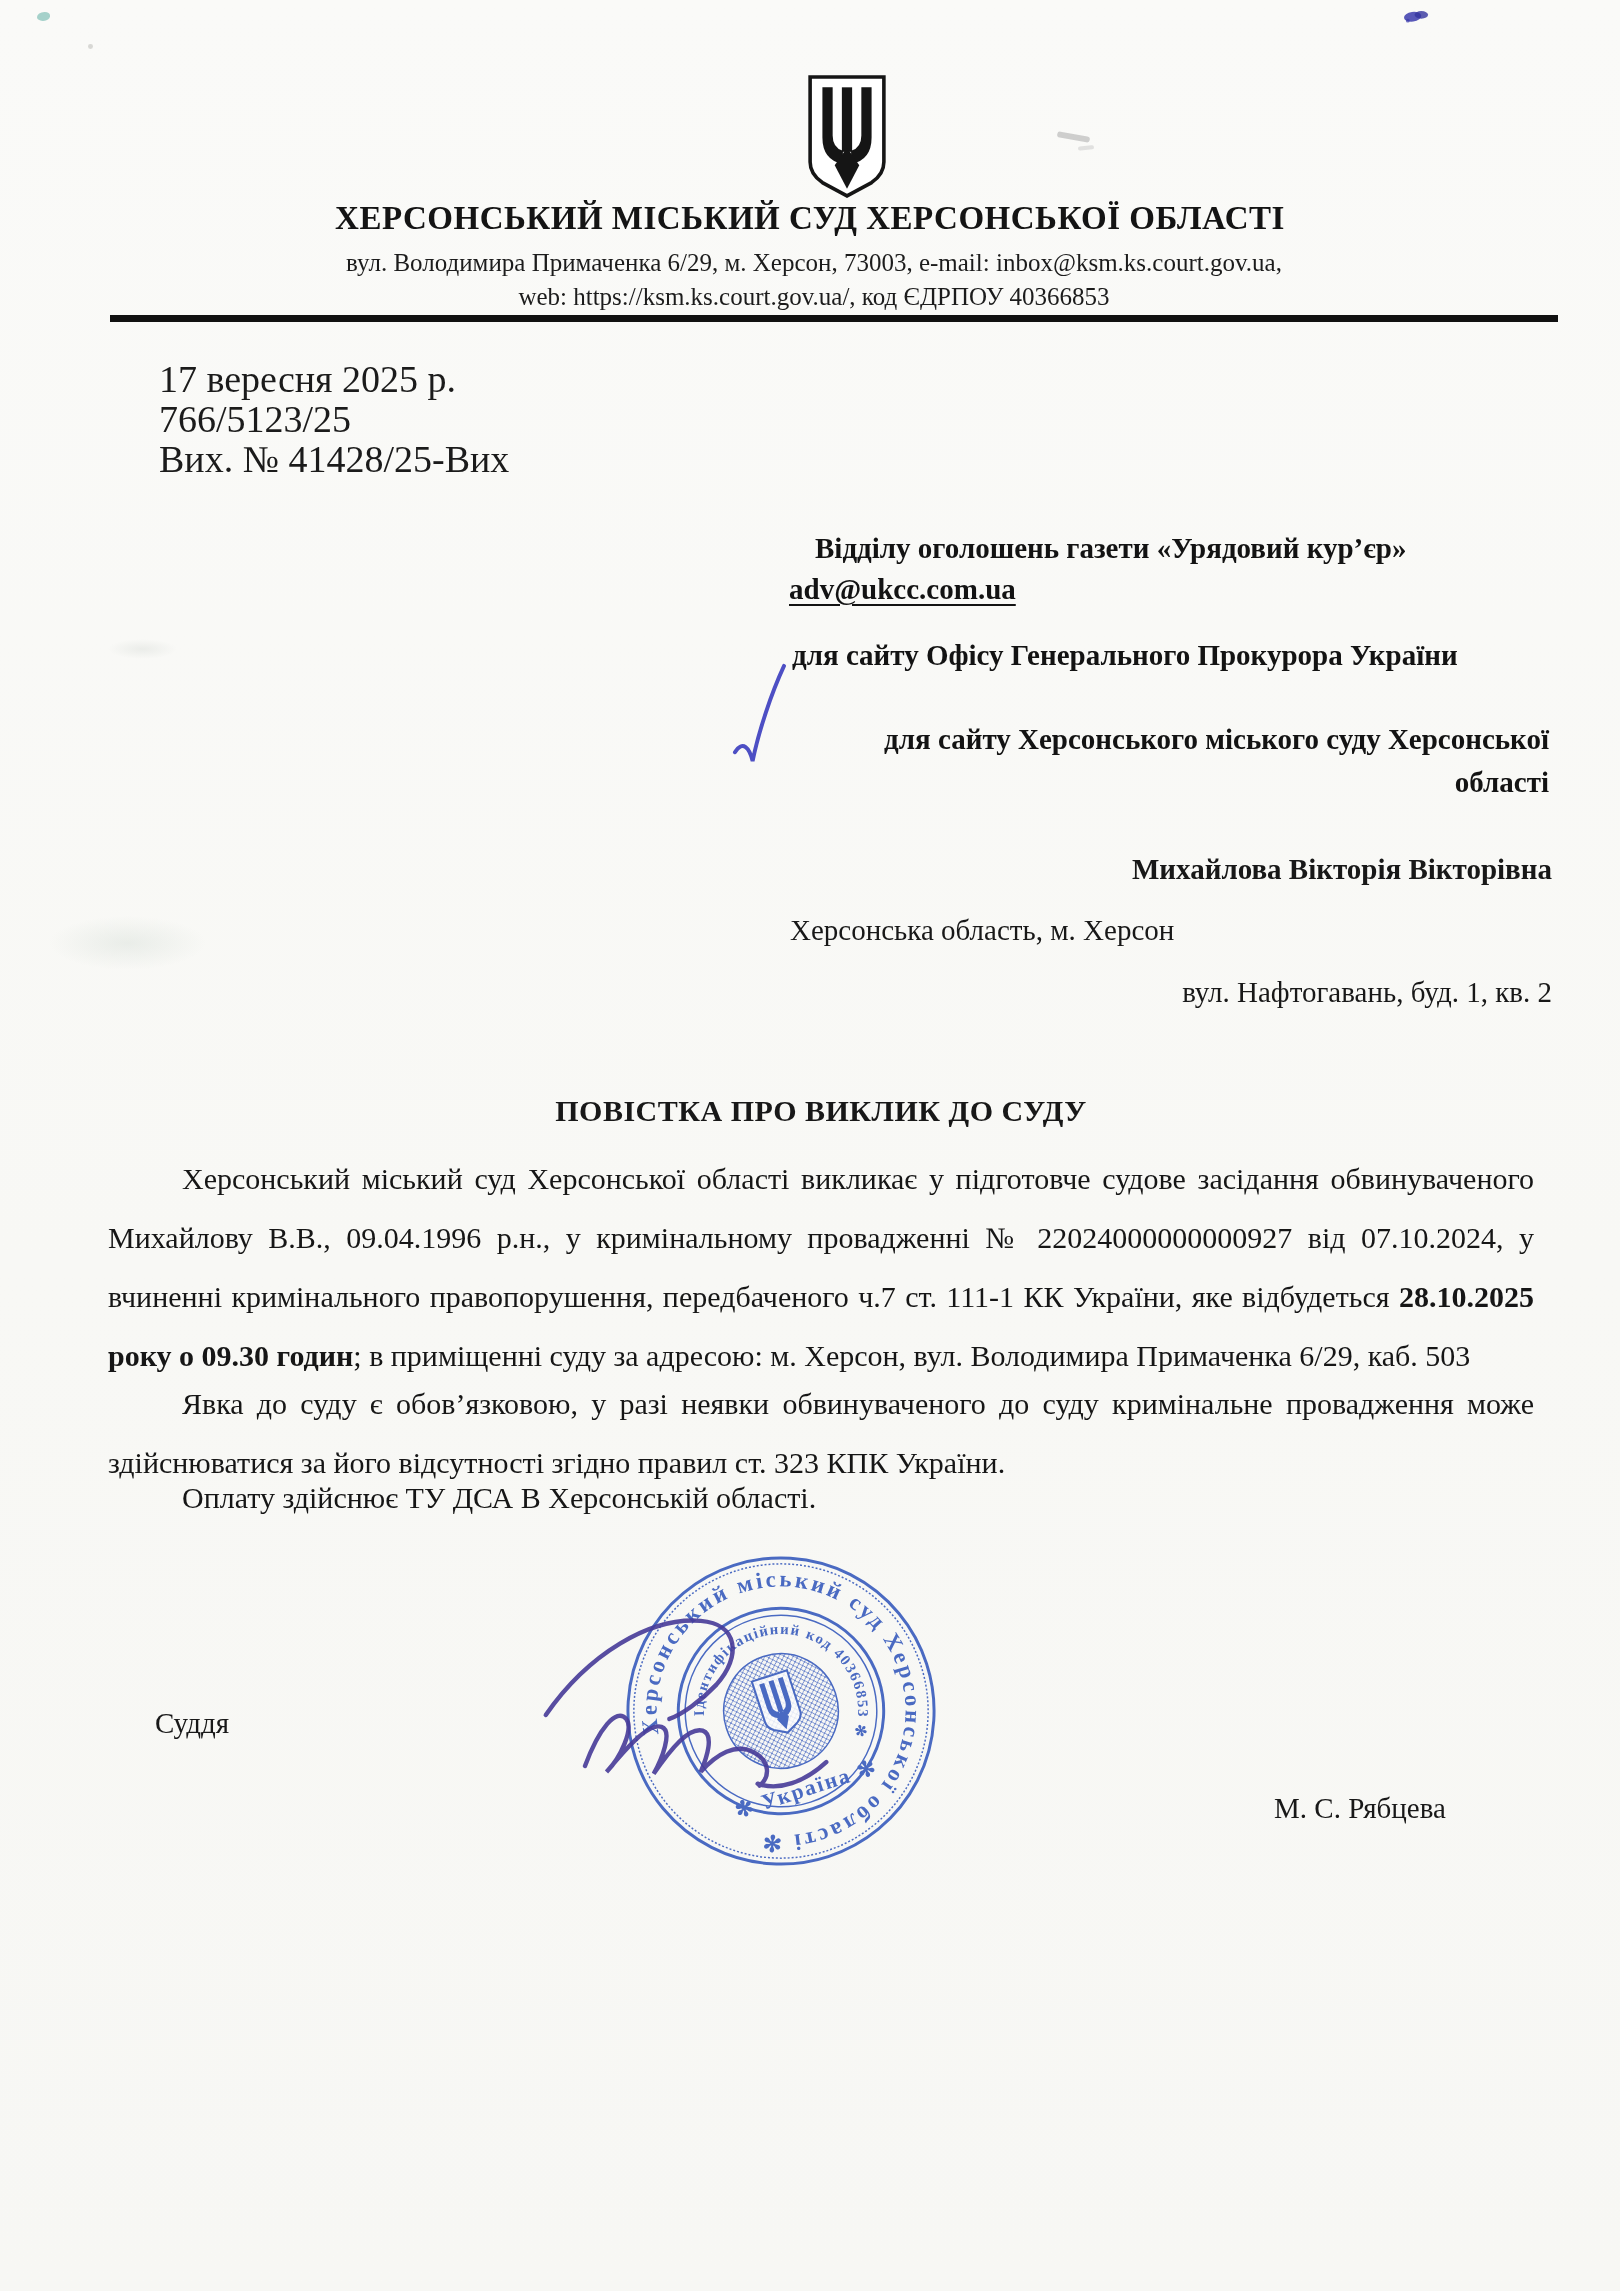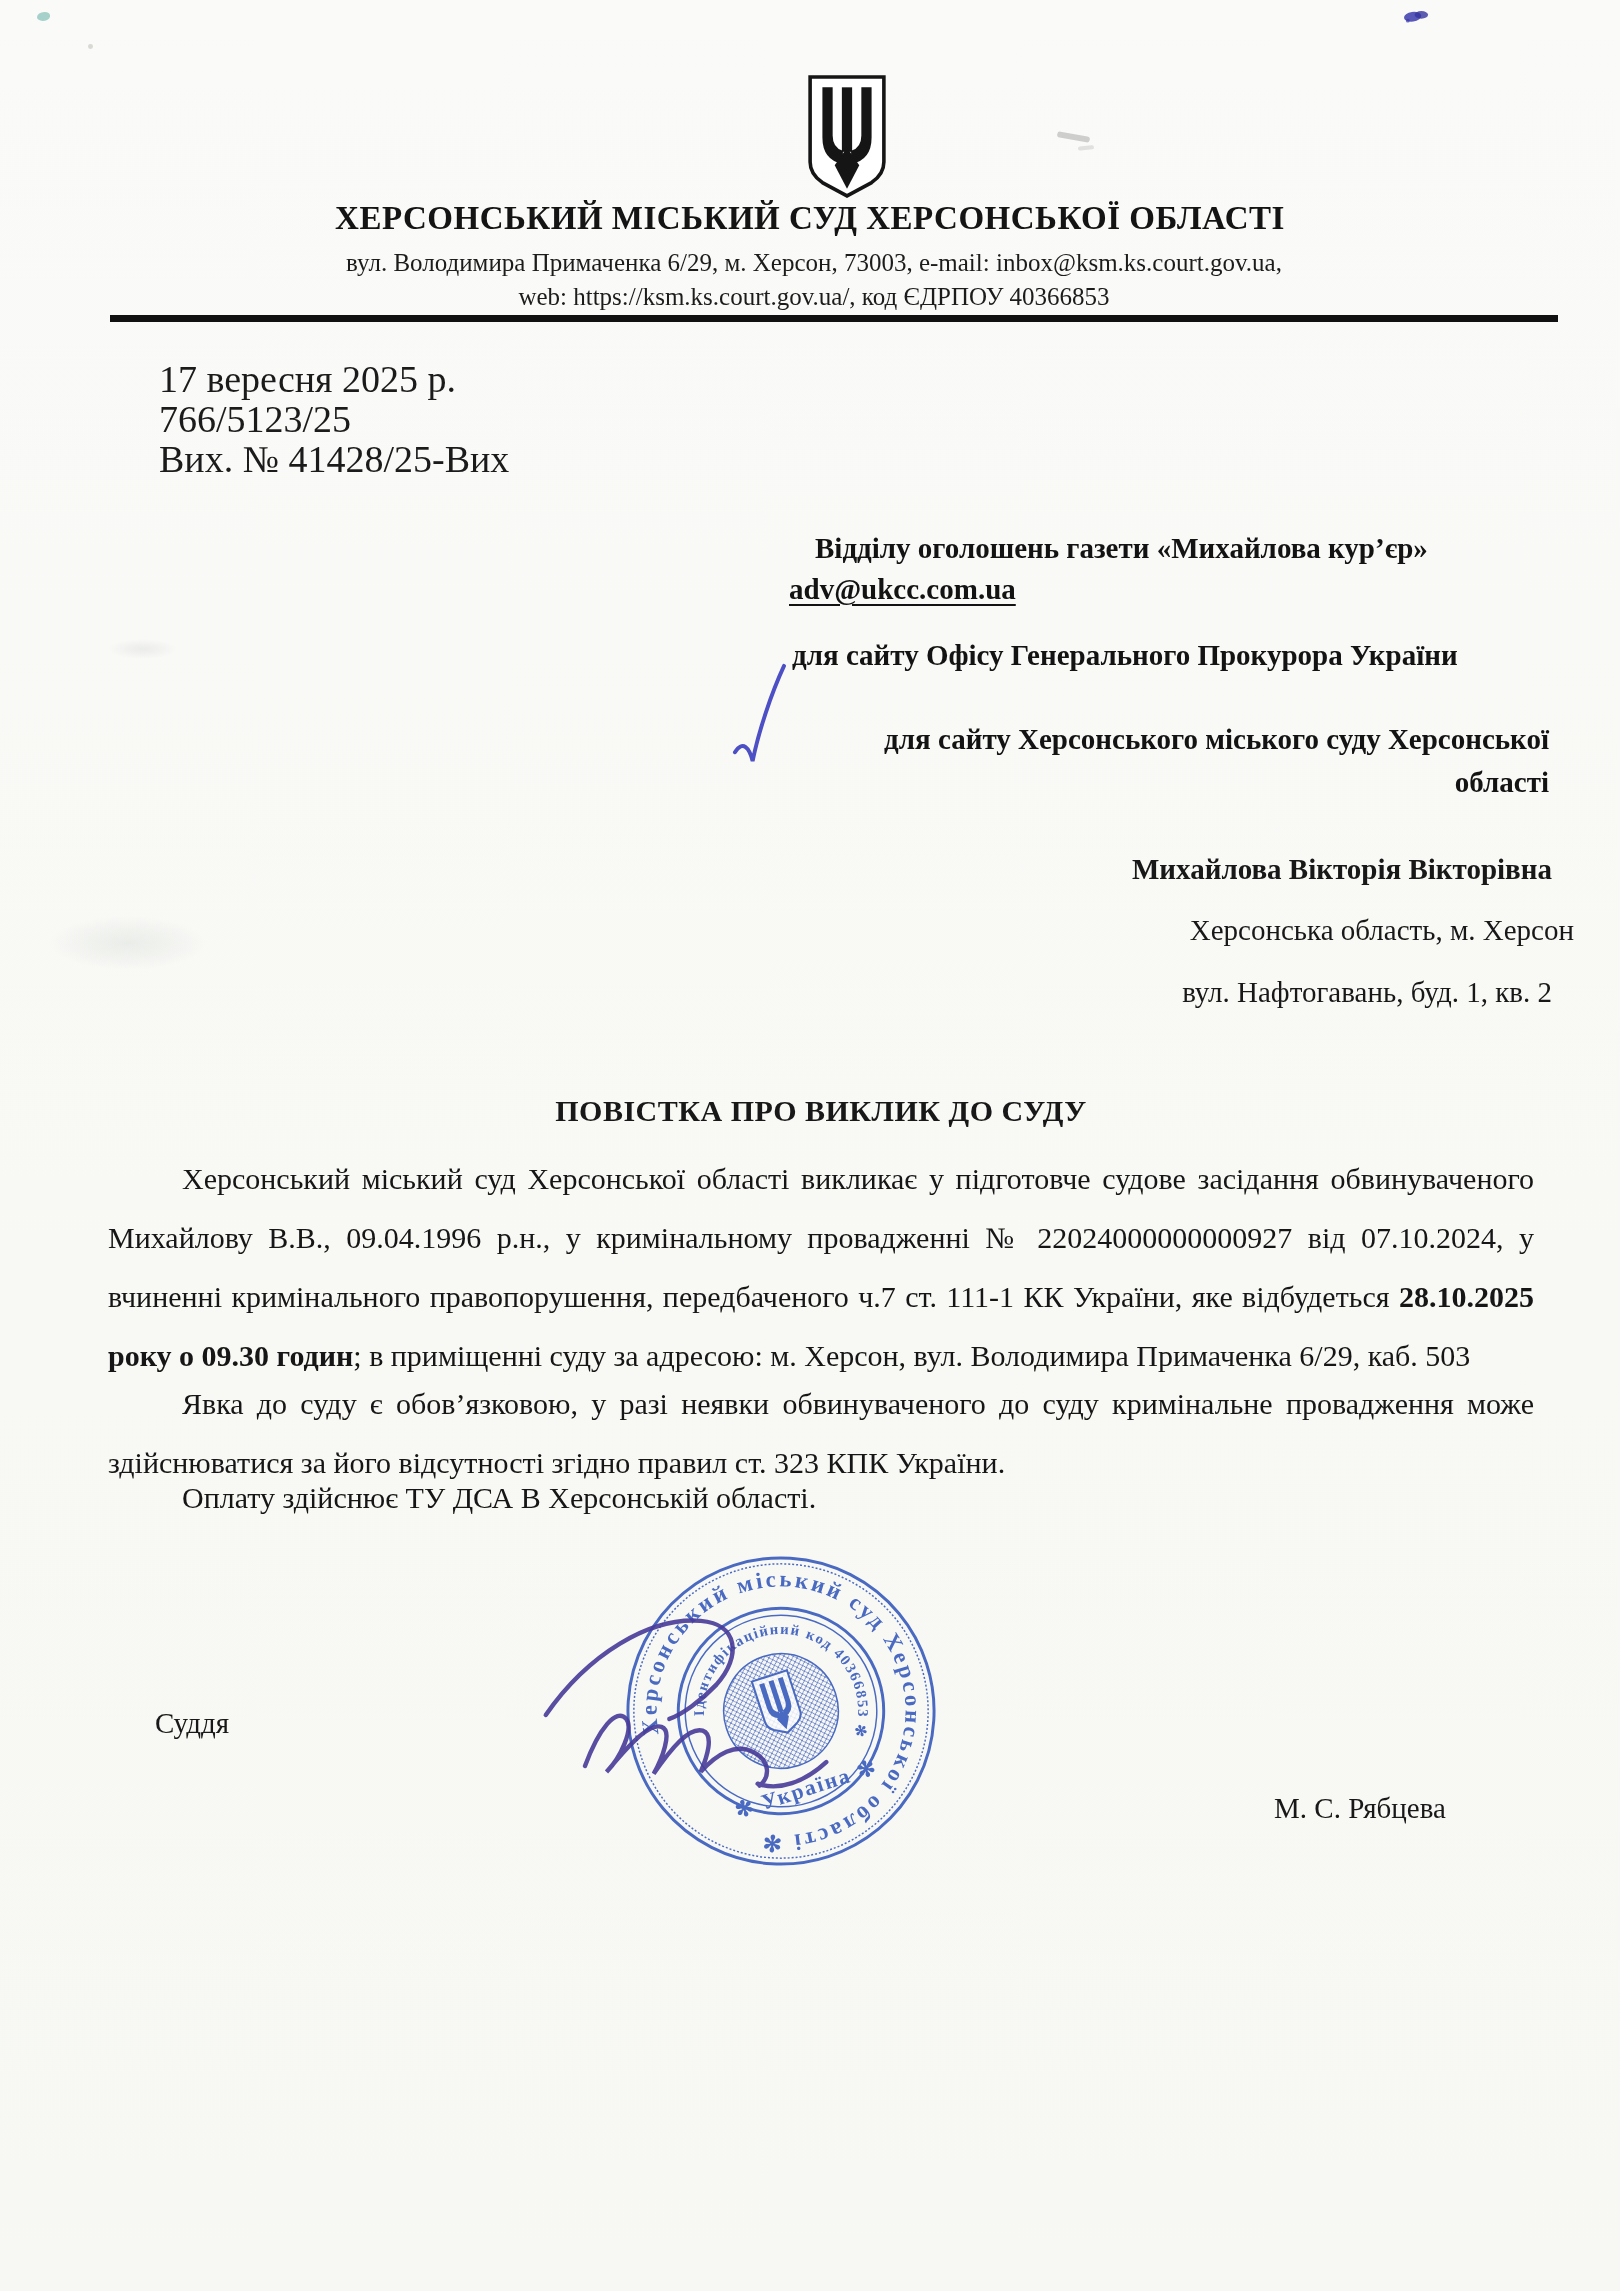--- a/index.html
+++ b/index.html
@@ -26,21 +26,21 @@
   
   .meta{left:159px;top:359px;font-size:38px;line-height:40px;color:#1b1b1b;}
   
   .recip-bold{font-weight:bold;font-size:29px;color:#131313;}
   .r1{left:815px;top:532px;}
   .r-email{left:789px;top:573px;text-decoration:underline;text-underline-offset:4.9px;}
   .r2{left:792px;top:639px;}
   .r3{left:790px;top:723px;width:759px;text-align:right;}
   .r3b{left:790px;top:766px;width:759px;text-align:right;}
   .person{left:790px;top:853px;width:762px;text-align:right;font-weight:bold;font-size:29px;}
-  .person2{left:812px;top:914px;width:762px;text-align:right;font-size:29px;}
+  .person2{left:790px;top:914px;width:762px;text-align:left;font-size:29px;}
   .person3{left:790px;top:976px;width:762px;text-align:right;font-size:29px;}
   
   .doc-title{left:108px;top:1094px;width:1426px;text-align:center;font-weight:bold;font-size:30px;letter-spacing:0.5px;}
   .para{left:108px;width:1426px;font-size:30px;line-height:59px;text-align:justify;text-indent:74px;color:#161616;}
   .p1{top:1149px;}
   .p2{top:1374px;}
   .p3{top:1468px;text-align:left;}
   
   .judge-label{left:155px;top:1707px;font-size:29px;}
   .judge-name{left:1274px;top:1792px;font-size:29px;}
@@ -107,21 +107,21 @@
   <div class="abs addr addr1">вул. Володимира Примаченка  6/29, м. Херсон, 73003, e-mail: inbox@ksm.ks.court.gov.ua,</div>
   <div class="abs addr addr2">web: https://ksm.ks.court.gov.ua/, код ЄДРПОУ 40366853</div>
   <div class="abs rule"></div>
 
   <div class="abs meta">
     <div>17 вересня 2025 р.</div>
     <div>766/5123/25</div>
     <div>Вих. № 41428/25-Вих</div>
   </div>
 
-  <div class="abs recip-bold r1">Відділу оголошень газети «Михайлова кур’єр»</div>
+  <div class="abs recip-bold r1">Відділу оголошень газети «Урядовий кур’єр»</div>
   <div class="abs recip-bold r-email">adv@ukcc.com.ua</div>
   <div class="abs recip-bold r2">для сайту Офісу Генерального Прокурора України</div>
   <div class="abs recip-bold r3">для сайту Херсонського міського суду Херсонської</div>
   <div class="abs recip-bold r3b">області</div>
 
   <svg class="abs check" viewBox="0 0 64 110">
     <path d="M58,5 C45,33 32,72 26,102 C23,89 16,80 8,93" fill="none" stroke="#4d4fc4" stroke-width="4" stroke-linecap="round"></path>
   </svg>
 
   <div class="abs person">Михайлова Вікторія Вікторівна</div>

